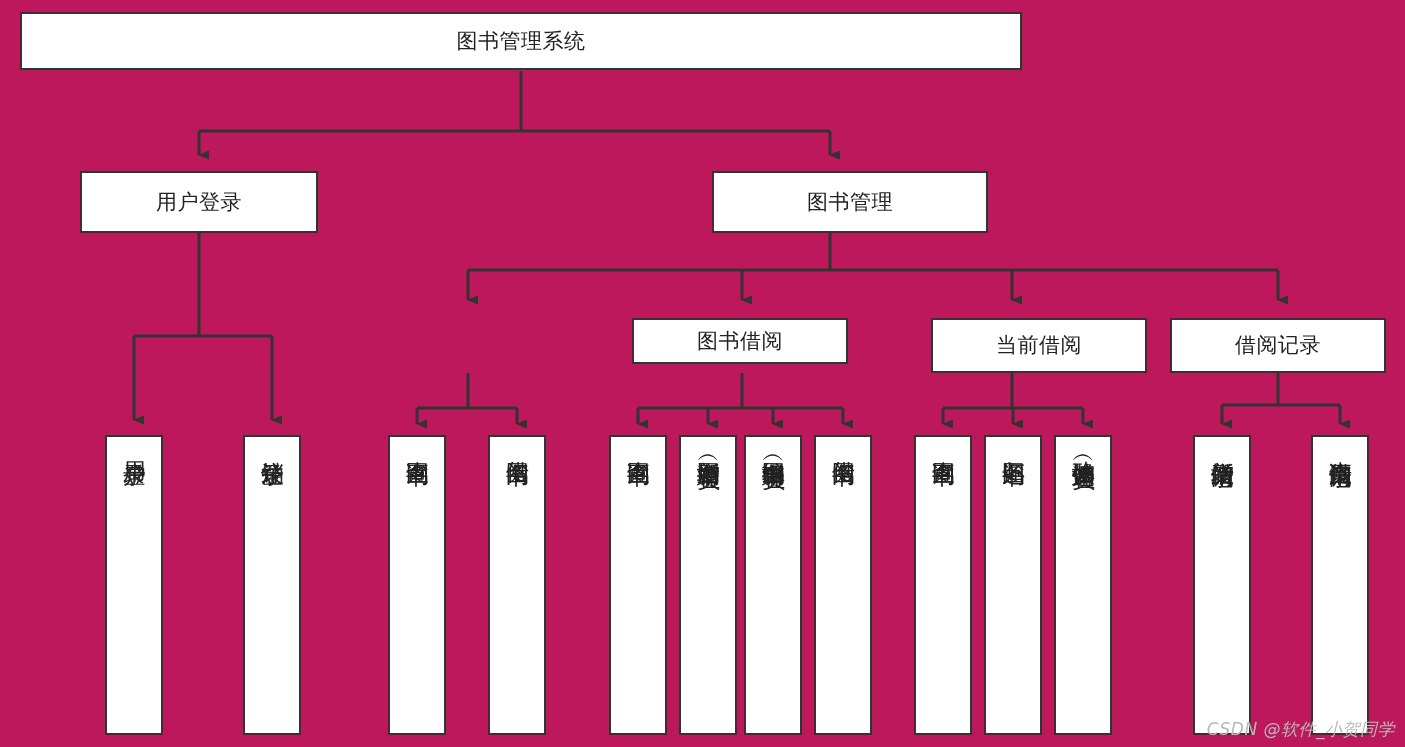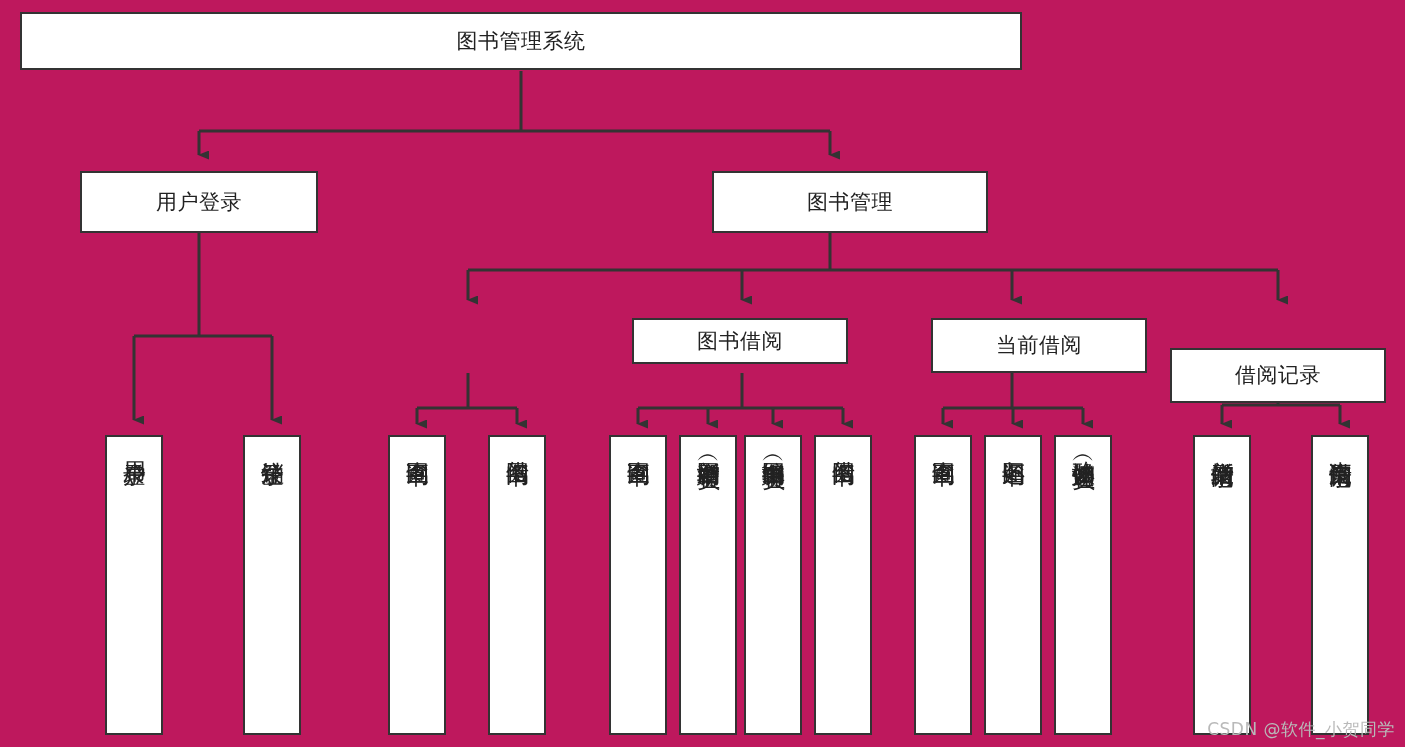--- a/index.html
+++ b/index.html
@@ -59,20 +59,21 @@
   }
   #watermark {
     position: absolute;
     right: 10px;
     bottom: 6px;
     font-size: 17px;
     color: #b9b9b9;
     letter-spacing: 0.5px;
     user-select: none;
     white-space: nowrap;
+    font-style: italic;
   }
 </style>
 </head>
 <body>
 
 <div id="diagram-root">
 
   <svg id="diagram-svg" viewBox="0 0 1405 747" xmlns="http://www.w3.org/2000/svg">
     <defs>
       <marker id="arrowhead" markerWidth="9" markerHeight="11" refX="4.5" refY="10" orient="auto" markerUnits="userSpaceOnUse">
@@ -141,21 +142,21 @@
 
 
   <div class="node node-h" style="left:632px; top:318px; width:216px; height:46px;">
     <span class="node-label">图书借阅</span>
   </div>
 
   <div class="node node-h" style="left:903px; top:318px; width:216px; height:55px;margin-left:28px;">
     <span class="node-label">当前借阅</span>
   </div>
 
-  <div class="node node-h" style="left:1170px; top:318px; width:216px; height:55px;margin-top:30px;">
+  <div class="node node-h" style="left:1170px; top:318px; width:216px; height:55px;">
     <span class="node-label">借阅记录</span>
   </div>
 
   <div class="node node-v" style="left:105px; top:435px; width:58px; height:300px;">
     <span class="node-label">用户登录</span>
   </div>
 
   <div class="node node-v" style="left:243px; top:435px; width:58px; height:300px;">
     <span class="node-label">注销登录</span>
   </div>

